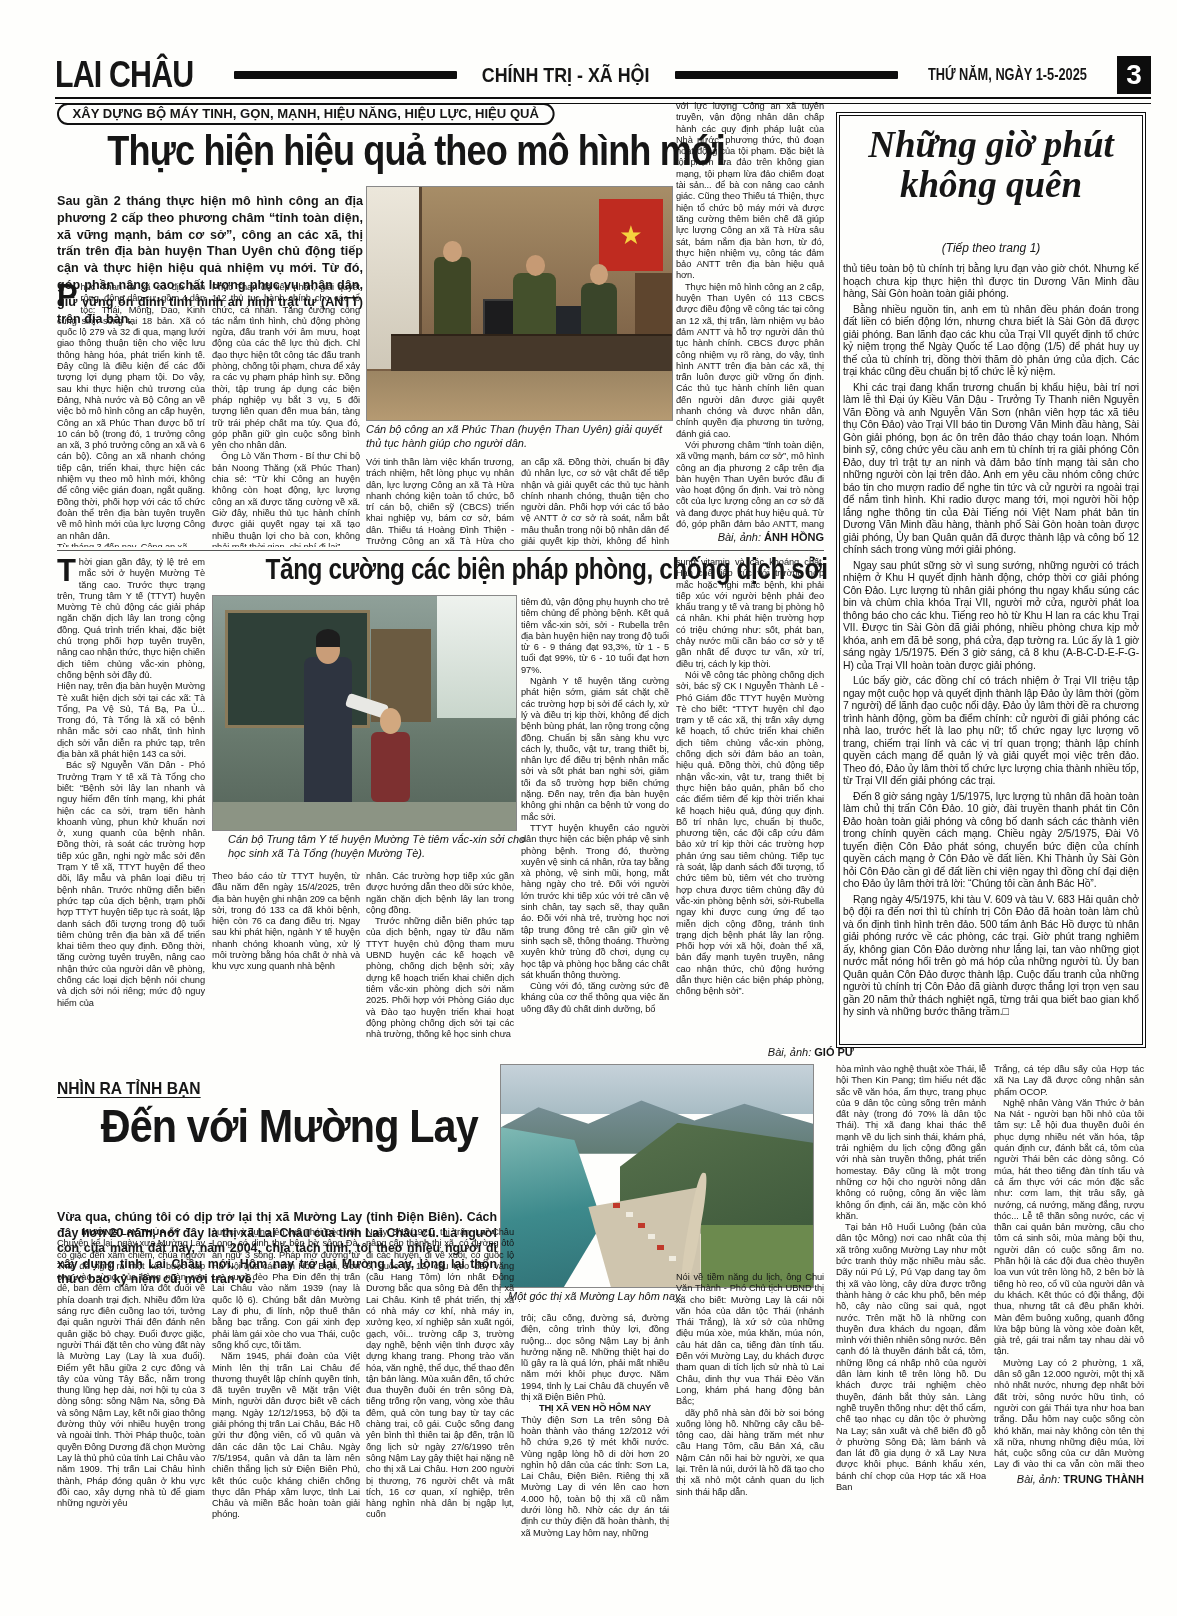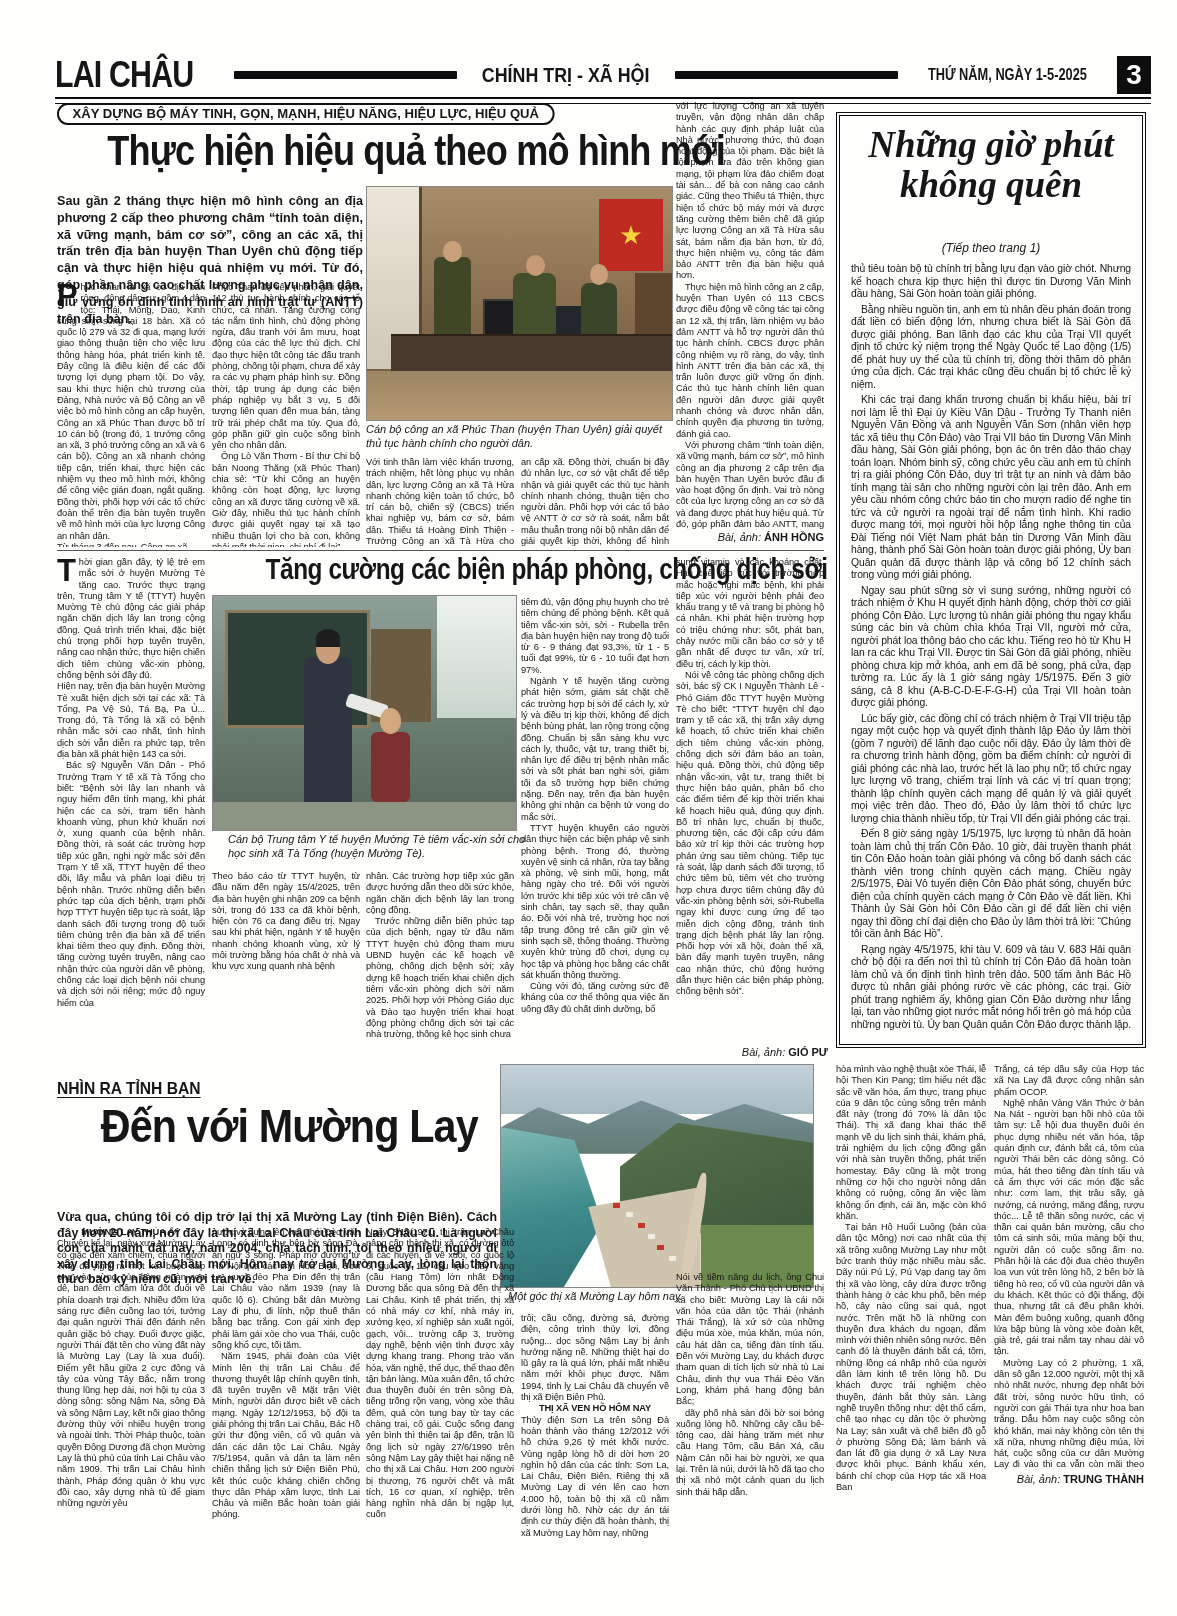--- a/index.html
+++ b/index.html
@@ -44,26 +44,26 @@
   #caption1{left:366px;top:423px;width:305px;height:30px;}
   
   #rule-a2{left:57px;top:550px;width:767px;border-top:1px solid #555;}
   #headline2{left:212px;top:553px;width:458px;height:38px;text-align:center;}
   #headline2 span{display:inline-block;font-size:29px;font-weight:900;letter-spacing:-.5px;transform:scaleX(.84);white-space:nowrap;}
   #a2col1{left:57px;top:557px;width:148px;height:506px;}
   #a2colA{left:212px;top:871px;width:148px;height:193px;}
   #a2colB{left:366px;top:871px;width:148px;height:193px;}
   #a2colC{left:521px;top:597px;width:148px;height:466px;}
   #a2colD{left:676px;top:557px;width:148px;height:487px;}
-  #a2byline{left:680px;top:1046px;width:148px;}
+  #a2byline{left:706px;top:1046px;width:148px;}
   #photo2{left:212px;top:595px;width:303px;height:234px;}
   #caption2{left:228px;top:833px;width:303px;height:34px;}
   
   #art3box{left:836px;top:112px;width:310px;height:936px;border:1px solid #0d0d0d;box-shadow:inset 0 0 0 2px #fff,inset 0 0 0 3px #0d0d0d;
-           padding:10px 11px;box-sizing:border-box;background:#fefefc;}
+           padding:10px 3px;box-sizing:border-box;background:#fefefc;}
   #a3title{font-family:"Liberation Serif","DejaVu Serif",serif;font-style:italic;font-weight:700;
            font-size:37px;line-height:40px;text-align:center;margin:2px 0 4px;}
   #a3note{font-style:italic;font-size:12px;text-align:center;margin-bottom:5px;margin-top:36px;}
   #a3body{font-size:10.4px;line-height:12.5px;text-align:justify;letter-spacing:-.1px;height:770px;overflow:hidden;}
   #a3body p{margin:3px;text-indent:10px;}
   #a3body p:first-child{text-indent:0;}
   
   #sec4label{left:57px;top:1079px;font-size:17px;font-weight:700;transform:scaleX(.92);transform-origin:left;
              text-decoration:underline;text-underline-offset:3px;white-space:nowrap;}
   #headline4{left:75px;top:1098px;width:410px;height:60px;text-align:center;}
@@ -154,21 +154,21 @@
     <div class="p1-monitor2"></div>
     <div class="p1-body1"></div>
     <div class="p1-head1"></div>
     <div class="p1-body2"></div>
     <div class="p1-head2"></div>
     <div class="p1-body3"></div>
     <div class="p1-head3"></div>
     <div class="p1-desk"></div>
     <div class="p1-floor"></div>
   </div>
-  <div class="abs caption" id="caption1">Cán bộ công an xã Phúc Than (huyện Than Uyên) giải quyết thủ tục hành chính cho người dân.</div>
+  <div class="abs caption" id="caption1">Cán bộ công an xã Phúc Than (huyện Than Uyên) giải quyết thủ tục hành giúp cho người dân.</div>
 
   <div class="abs col" id="a1col1">
     <div class="para-first"><span class="dropcap">P</span><span>húc Than là xã có địa bàn rộng, đông dân cư, gồm 4 dân tộc: Thái, Mông, Dao, Kinh cùng sinh sống tại 18 bản. Xã có quốc lộ 279 và 32 đi qua, mạng lưới giao thông thuận tiện cho việc lưu thông hàng hóa, phát triển kinh tế. Đây cũng là điều kiện để các đối tượng lợi dụng phạm tội. Do vậy, sau khi thực hiện chủ trương của Đảng, Nhà nước và Bộ Công an về việc bỏ mô hình công an cấp huyện, Công an xã Phúc Than được bố trí 10 cán bộ (trong đó, 1 trưởng công an xã, 3 phó trưởng công an xã và 6 cán bộ). Công an xã nhanh chóng tiếp cận, triển khai, thực hiện các nhiệm vụ theo mô hình mới, không để công việc gián đoạn, ngắt quãng. Đồng thời, phối hợp với các tổ chức đoàn thể trên địa bàn tuyên truyền về mô hình mới của lực lượng Công an nhân dân.</span></div>
     <div>
         <p>Từ tháng 3 đến nay, Công an xã</p>
       </div>
   </div>
   <div class="abs col" id="a1col2">
       <p>Phúc Than đã tiếp nhận, giải quyết 112 thủ tục hành chính cho các tổ chức, cá nhân. Tăng cường công tác nắm tình hình, chủ động phòng ngừa, đấu tranh với âm mưu, hoạt động của các thế lực thù địch. Chỉ đạo thực hiện tốt công tác đấu tranh phòng, chống tội phạm, chưa để xảy ra các vụ phạm pháp hình sự. Đồng thời, tập trung áp dụng các biện pháp nghiệp vụ bắt 3 vụ, 5 đối tượng liên quan đến mua bán, tàng trữ trái phép chất ma túy. Qua đó, góp phần giữ gìn cuộc sống bình yên cho nhân dân.</p>
       <p>Ông Lò Văn Thơm - Bí thư Chi bộ bản Noong Thăng (xã Phúc Than) chia sẻ: “Từ khi Công an huyện không còn hoạt động, lực lượng công an xã được tăng cường về xã. Giờ đây, nhiều thủ tục hành chính được giải quyết ngay tại xã tạo nhiều thuận lợi cho bà con, không phải mất thời gian, chi phí đi lại”.</p>

